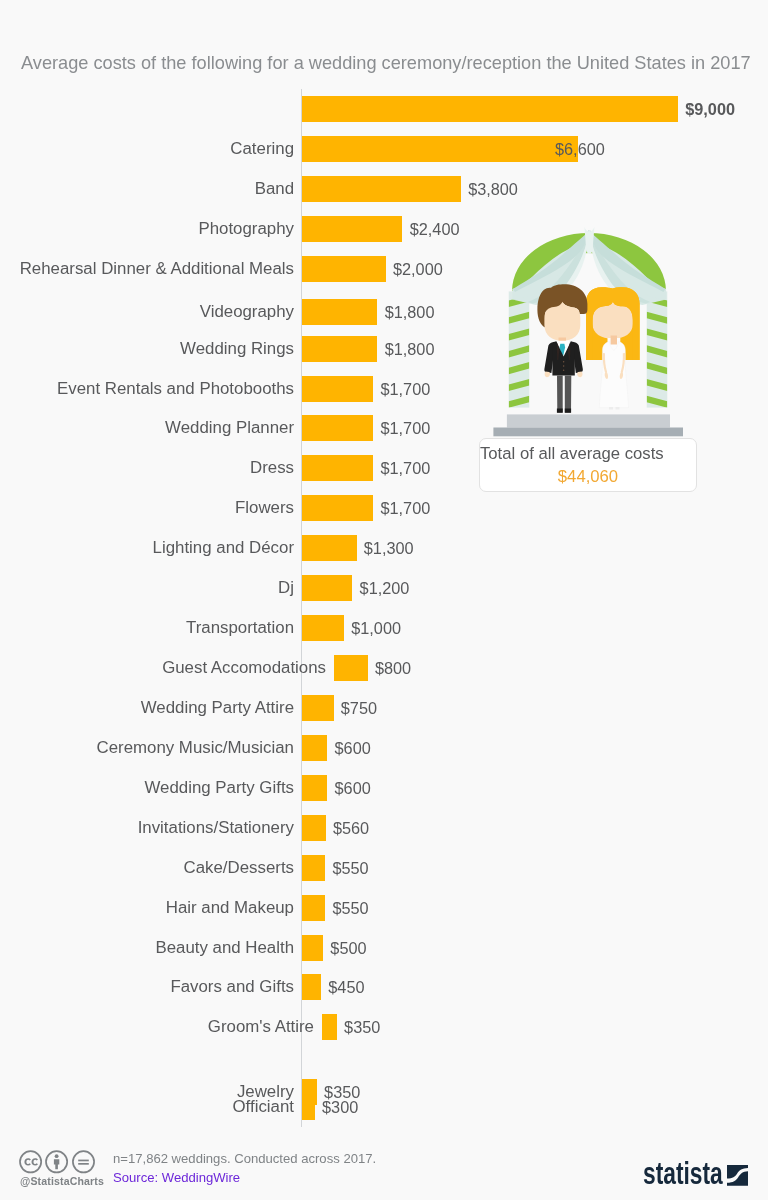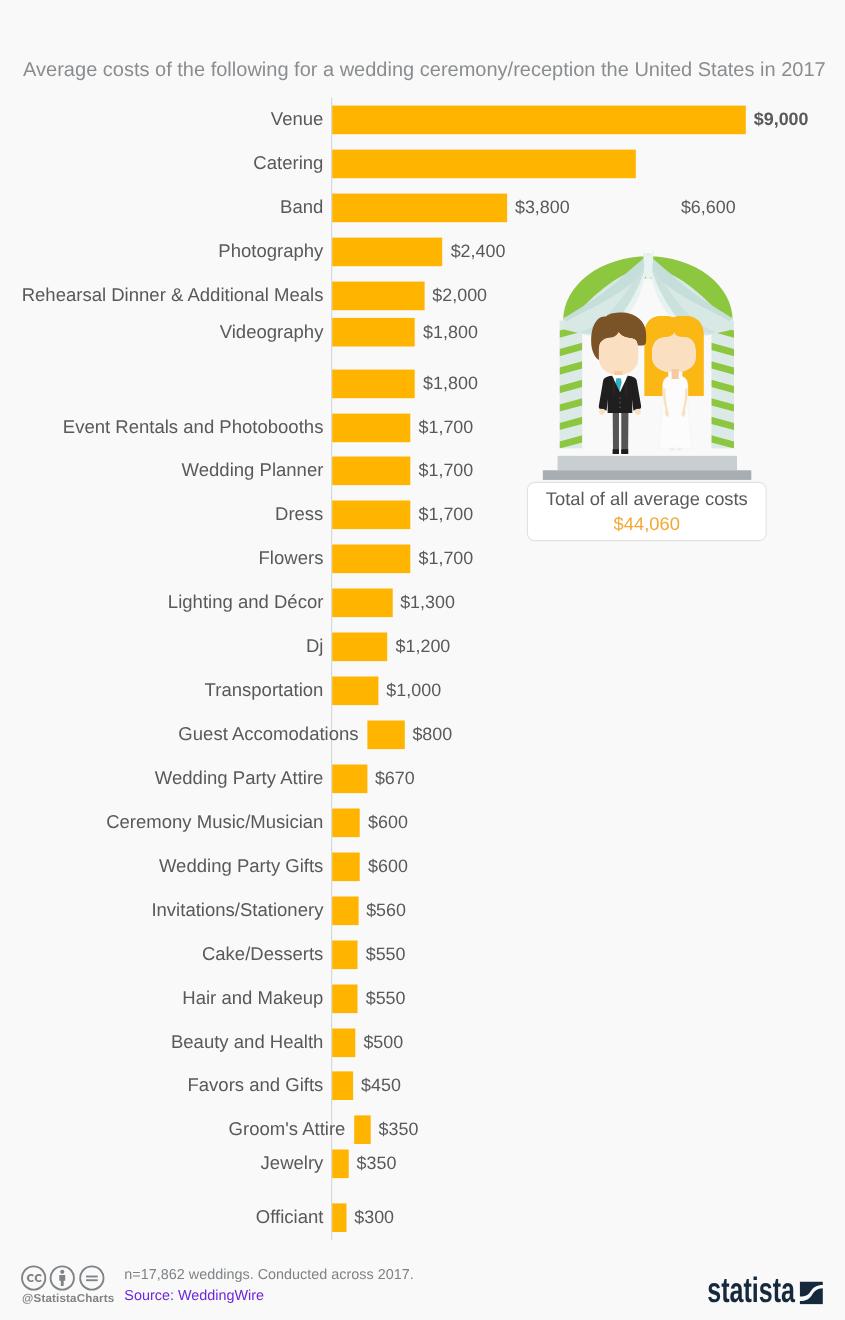--- a/index.html
+++ b/index.html
@@ -16,21 +16,21 @@
   .row{position:absolute;left:0;height:26px;}
   .cat{position:absolute;left:0px;width:294px;text-align:right;font-size:16.85px;color:#58595B;line-height:26px;}
   .bar{position:absolute;left:302.3px;height:26px;background:#FFB400;}
   .val{position:absolute;font-size:16.3px;color:#58595B;line-height:26px;}
 
   #illus{position:absolute;left:493px;top:224px;width:200px;height:216px;}
 
   
   .callout{position:absolute;left:479px;top:438px;width:216px;height:52px;background:#FFFFFF;
            border:1px solid #E2E2E2;border-radius:7px;}
-  .callout .c1{position:absolute;left:0;top:5px;width:100%;text-align:center;font-size:16.7px;color:#58595B;}
+  .callout .c1{position:absolute;left:0;top:5px;width:100%;text-align:left;font-size:16.7px;color:#58595B;}
   .callout .c2{position:absolute;left:0;top:27.5px;width:100%;text-align:center;font-size:16.7px;color:#F2A832;}
 
   
   .cc-icons{position:absolute;left:19px;top:1150px;}
   .note1{position:absolute;left:113px;top:1151px;font-size:13.1px;color:#7F8386;}
   .note2{position:absolute;left:113px;top:1170px;font-size:13.1px;color:#6d28d9;}
   .handle{position:absolute;left:20px;top:1175px;font-size:10.55px;font-weight:bold;color:#7F8386;letter-spacing:0.15px;}
   .brand{position:absolute;left:643px;top:1160px;width:110px;height:30px;}
   .brandtext{position:absolute;left:0;top:0;font-size:32px;font-weight:bold;color:#16293C;
              transform:scaleX(0.712);transform-origin:left top;line-height:26px;letter-spacing:0px;}
@@ -38,50 +38,50 @@
 </style>
 </head>
 <body>
 
 <div id="page">
   <div class="subtitle">Average costs of the following for a wedding ceremony/reception the United States in 2017</div>
 
   <div id="chart">
     <div class="axis"></div>
   <div class="row" style="top: 96px; width: 768px;">
-        <div class="cat">Venue</div>
         <div class="bar" style="width: 375.723px;"></div>
         <div class="val" style="left: 685.223px; font-weight: bold;">$9,000</div>
       </div>
       <div class="row" style="top: 135.93px; width: 768px;">
         <div class="cat">Catering</div>
         <div class="bar" style="width: 275.53px;"></div>
-        <div class="val" style="left: 619px; margin-top: 40px;">$6,600</div>
+        <div class="val" style="left: 555px;">$6,600</div>
       </div>
       <div class="row" style="top: 175.86px; width: 768px;">
         <div class="cat">Band</div>
         <div class="bar" style="width: 158.639px;"></div>
         <div class="val" style="left: 468.139px;">$3,800</div>
       </div>
       <div class="row" style="top: 215.79px; width: 768px;">
         <div class="cat">Photography</div>
         <div class="bar" style="width: 100.193px;"></div>
         <div class="val" style="left: 409.693px;">$2,400</div>
       </div>
       <div class="row" style="top: 255.72px; width: 768px;">
         <div class="cat">Rehearsal Dinner &amp; Additional Meals</div>
         <div class="bar" style="width: 83.494px;"></div>
         <div class="val" style="left: 392.994px;">$2,000</div>
       </div>
-      <div class="row" style="top: 289px; width: 768px;">
+      <div class="row" style="top: 299px; width: 768px;">
         <div class="cat">Videography</div>
         <div class="bar" style="width: 75.1446px;"></div>
         <div class="val" style="left: 384.645px;">$1,800</div>
       </div>
       <div class="row" style="top: 335.58px; width: 768px;">
+        <div class="cat">Wedding Rings</div>
         <div class="bar" style="width: 75.1446px;"></div>
         <div class="val" style="left: 384.645px;">$1,800</div>
       </div>
       <div class="row" style="top: 375.51px; width: 768px;">
         <div class="cat">Event Rentals and Photobooths</div>
         <div class="bar" style="width: 70.9699px;"></div>
         <div class="val" style="left: 380.47px;">$1,700</div>
       </div>
       <div class="row" style="top: 415.44px; width: 768px;">
         <div class="cat">Wedding Planner</div>
@@ -114,21 +114,21 @@
         <div class="val" style="left: 351.247px;">$1,000</div>
       </div>
       <div class="row" style="top: 655.02px; width: 768px; margin-left: 32px;">
         <div class="cat">Guest Accomodations</div>
         <div class="bar" style="width: 33.3976px;"></div>
         <div class="val" style="left: 342.898px;">$800</div>
       </div>
       <div class="row" style="top: 694.95px; width: 768px;">
         <div class="cat">Wedding Party Attire</div>
         <div class="bar" style="width: 31.3102px;"></div>
-        <div class="val" style="left: 340.81px;">$670</div>
+        <div class="val" style="left: 340.81px;">$750</div>
       </div>
       <div class="row" style="top: 734.88px; width: 768px;">
         <div class="cat">Ceremony Music/Musician</div>
         <div class="bar" style="width: 25.0482px;"></div>
         <div class="val" style="left: 334.548px;">$600</div>
       </div>
       <div class="row" style="top: 774.81px; width: 768px;">
         <div class="cat">Wedding Party Gifts</div>
         <div class="bar" style="width: 25.0482px;"></div>
         <div class="val" style="left: 334.548px;">$600</div>
@@ -156,21 +156,21 @@
       <div class="row" style="top: 974.46px; width: 768px;">
         <div class="cat">Favors and Gifts</div>
         <div class="bar" style="width: 18.7861px;"></div>
         <div class="val" style="left: 328.286px;">$450</div>
       </div>
       <div class="row" style="top: 1014.39px; width: 768px; margin-left: 20px;">
         <div class="cat">Groom's Attire</div>
         <div class="bar" style="width: 14.6114px;"></div>
         <div class="val" style="left: 324.111px;">$350</div>
       </div>
-      <div class="row" style="top: 1045px; width: 768px;">
+      <div class="row" style="top: 1079px; width: 768px;">
         <div class="cat">Jewelry</div>
         <div class="bar" style="width: 14.6114px;"></div>
         <div class="val" style="left: 324.111px;">$350</div>
       </div>
       <div class="row" style="top: 1094.25px; width: 768px;">
         <div class="cat">Officiant</div>
         <div class="bar" style="width: 12.5241px;"></div>
         <div class="val" style="left: 322.024px;">$300</div>
       </div>
     </div>

